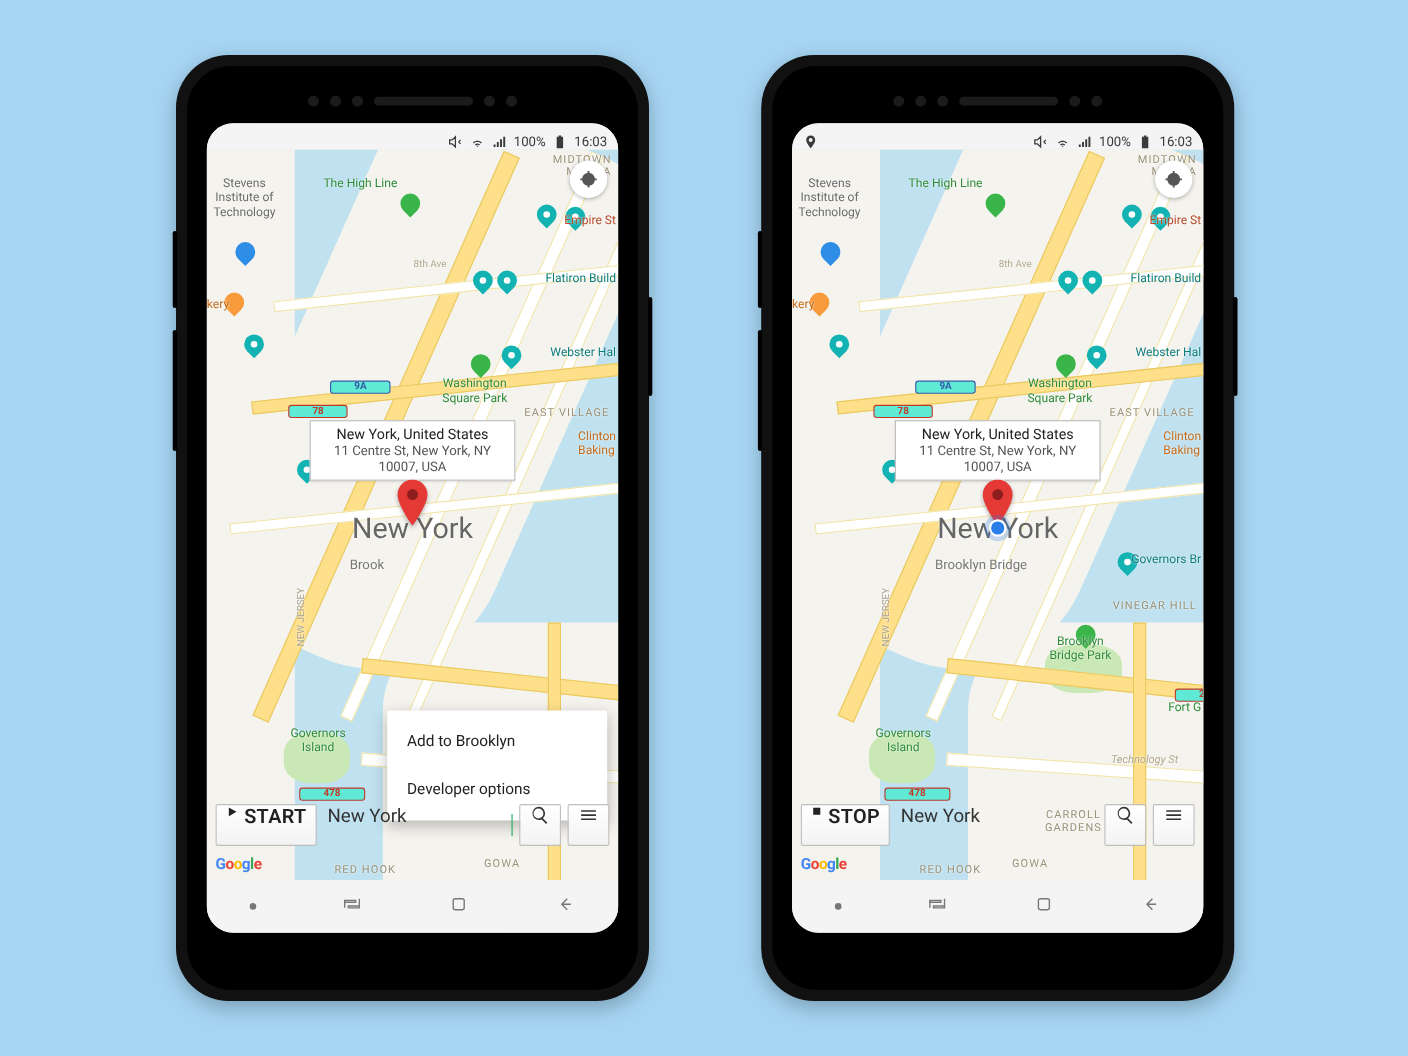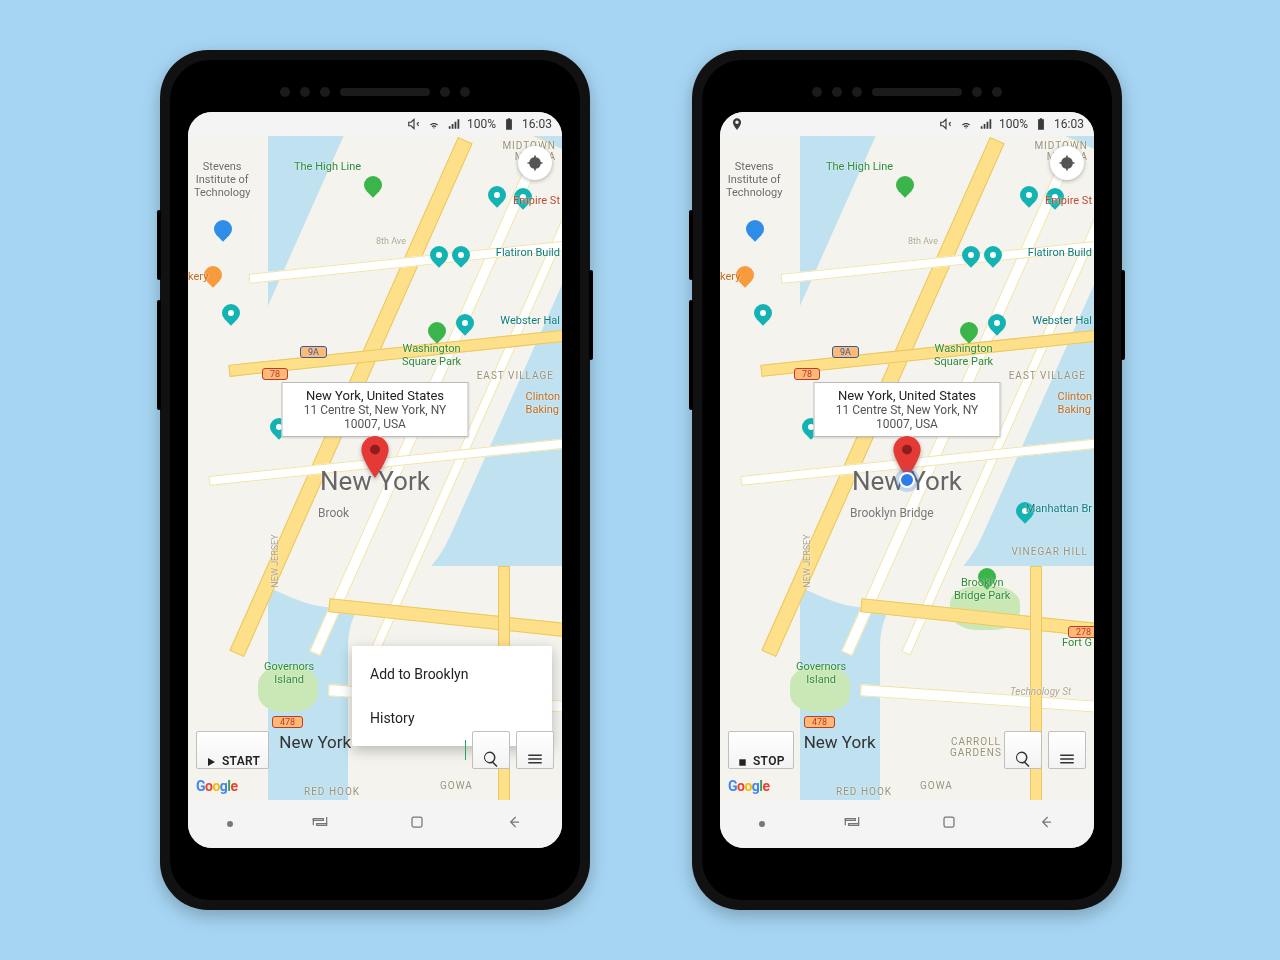--- a/index.html
+++ b/index.html
@@ -10,21 +10,21 @@
   .sensors{position:absolute;top:14px;left:0;right:0;height:36px;display:flex;justify-content:center;align-items:center;gap:10px}
   .dot{width:10px;height:10px;border-radius:50%;background:#1b1b1b}
   .earpiece{width:90px;height:8px;border-radius:4px;background:#1b1b1b}
   .sidebtn{position:absolute;background:#000;border-radius:2px}
   .sidebtn.l1{left:-3px;top:160px;width:4px;height:70px}
   .sidebtn.l2{left:-3px;top:250px;width:4px;height:110px}
   .sidebtn.r1{right:-3px;top:220px;width:4px;height:90px}
   .screen{position:absolute;top:52px;left:18px;right:18px;bottom:52px;border-radius:24px;overflow:hidden;background:#eef3ee}
 
   
-  .status{height:24px;background:#f4f4f4;display:flex;align-items:center;justify-content:flex-end;padding:0 10px;gap:6px;font-size:12px;color:#3a3a3a}
+  .status{height:24px;background:#f4f4f4;display:flex;align-items:flex-end;justify-content:flex-end;padding:0 10px;gap:6px;font-size:12px;color:#3a3a3a}
   .status .left-icons{margin-right:auto;display:flex;gap:6px}
   .sicon{width:14px;height:14px;display:inline-flex;align-items:center;justify-content:center}
   .sicon svg{width:14px;height:14px;fill:#3a3a3a}
 
   
   .map{position:absolute;top:24px;left:0;right:0;bottom:48px;overflow:hidden}
   .water{position:absolute;inset:0;background:#bfe1f0}
   .land{position:absolute;background:#f5f3ee}
   .land.manhattan{left:70px;top:-40px;width:260px;height:520px;transform:rotate(24deg);border-radius:40px 60px 120px 80px}
   .land.nj{left:-120px;top:-60px;width:200px;height:780px;border-radius:0 60px 60px 0}
@@ -47,21 +47,21 @@
   .maplbl{position:absolute;font-size:11px;color:#6b6b6b;white-space:nowrap;text-shadow:0 0 2px #fff}
   .maplbl.grn{color:#2e8b3a}
   .maplbl.big{font-size:26px;color:#666;font-weight:400}
   .maplbl.area{font-size:10px;color:#9a9278;letter-spacing:1px}
 
   .poi{position:absolute;width:18px;height:18px;border-radius:50% 50% 50% 0;transform:rotate(-45deg);display:flex;align-items:center;justify-content:center}
   .poi.teal{background:#14b3b3}.poi.teal::after{content:"";width:6px;height:6px;background:#fff;border-radius:50%;transform:rotate(45deg)}
   .poi.green{background:#3ab54a;border-radius:50% 50% 50% 0}
   .poi.orange{background:#f89b3c}
   .poi.blue{background:#2e8de6}
-  .shield{position:absolute;font-size:9px;font-weight:normal;background:#fdba74;border:1px solid #345ba8;color:#345ba8;border-radius:3px;padding:0 7px}
+  .shield{position:absolute;font-size:9px;font-weight:bold;background:#5eead4;border:1px solid #345ba8;color:#345ba8;border-radius:3px;padding:0 21px}
   .shield.red{border-color:#c0392b;color:#c0392b}
 
   .locatebtn{position:absolute;top:10px;right:10px;width:34px;height:34px;background:#fff;border-radius:50%;box-shadow:0 1px 4px rgba(0,0,0,.3);display:flex;align-items:center;justify-content:center}
   .locatebtn svg{width:20px;height:20px;fill:#555}
 
   
   .callout{position:absolute;left:50%;transform:translateX(-50%);top:246px;background:#fff;border:1px solid #bbb;padding:5px 10px;font-size:12px;text-align:center;box-shadow:0 1px 2px rgba(0,0,0,.15)}
   .callout .t{font-weight:normal;font-size:13px;color:#222}
   .callout .s{color:#555}
   .callout::after{content:"";position:absolute;top:100%;left:50%;transform:translateX(-50%);border:6px solid transparent;border-top-color:#fff}
@@ -69,21 +69,21 @@
   .pin{position:absolute;left:50%;top:300px;transform:translateX(-50%)}
   .pin svg{width:30px;height:42px;display:block;filter:drop-shadow(0 2px 2px rgba(0,0,0,.3))}
   .bluedot{position:absolute;left:50%;top:336px;transform:translateX(-50%);width:12px;height:12px;background:#2b7de9;border:2px solid #fff;border-radius:50%;box-shadow:0 0 0 4px rgba(43,125,233,.25)}
 
   
   .menu{position:absolute;right:10px;bottom:54px;width:200px;background:#fff;box-shadow:0 4px 14px rgba(0,0,0,.25);border-radius:2px;padding:6px 0}
   .menu .mi{padding:14px 18px;font-size:14px;color:#222}
 
   
   .appbar{position:absolute;left:8px;right:8px;bottom:30px;height:40px;display:flex;align-items:center;gap:6px}
-  .btn{height:36px;background:linear-gradient(#fff,#f3f3f3);border:1px solid #bfbfbf;border-radius:2px;display:flex;align-items:flex-end;justify-content:center;padding:0 8px;font-size:12px;color:#222;font-weight:600;letter-spacing:.3px;gap:5px}
+  .btn{height:36px;background:linear-gradient(#fff,#f3f3f3);border:1px solid #bfbfbf;border-radius:2px;display:flex;align-items:flex-start;justify-content:center;padding:0 8px;font-size:18px;color:#222;font-weight:600;letter-spacing:.3px;gap:5px}
   .btn.icon{width:36px;padding:0}
   .btn.icon svg{width:18px;height:18px;fill:#333}
   .searchbox{flex:1;height:36px;border:0;background:transparent;font-size:17px;color:#333;padding:0 4px;outline:none}
   .caret{display:inline-block;width:1px;height:20px;background:#1caa5e}
 
   .googlelogo{position:absolute;left:8px;bottom:6px;font-size:14px;font-weight:bold;letter-spacing:-.5px}
   .googlelogo span:nth-child(1){color:#4285F4}.googlelogo span:nth-child(2){color:#EA4335}.googlelogo span:nth-child(3){color:#FBBC05}.googlelogo span:nth-child(4){color:#4285F4}.googlelogo span:nth-child(5){color:#34A853}.googlelogo span:nth-child(6){color:#EA4335}
 
   
   .navbar{position:absolute;left:0;right:0;bottom:0;height:48px;background:#f4f4f4;display:flex;align-items:center;justify-content:space-around}
@@ -203,21 +203,21 @@
           </div>
           <div class="pin">
             <svg viewBox="0 0 24 34">
                 <path fill="#e53935" d="M12 0C6 0 1 5 1 11c0 8 11 23 11 23s11-15 11-23C23 5 18 0 12 0z"></path>
                 <circle cx="12" cy="11" r="4" fill="#8e1d1d"></circle>
               </svg>
           </div>
 
           <div class="menu">
             <div class="mi">Add to Brooklyn</div>
-            <div class="mi">History</div>
+            <div class="mi">Developer options</div>
           </div>
 
           <div class="appbar">
             <div class="btn">
               <svg viewBox="0 0 24 24" width="12" height="12">
                   <path d="M6 4l14 8L6 20V4z" fill="#222"></path>
                 </svg>
               <span>START</span>
             </div>
             <div style="flex:1;display:flex;align-items:center">
@@ -349,21 +349,21 @@
           <div class="maplbl grn" style="left:214px;top:206px;white-space:pre;text-align:center">Washington
 Square Park</div>
           <div class="maplbl area" style="right:8px;top:234px">EAST VILLAGE</div>
           <div class="maplbl" style="right:2px;top:254px;color:#c46a1a;white-space:pre">Clinton
 Baking</div>
           <div class="maplbl" style="left:0px;top:134px;color:#c46a1a">kery</div>
           <div class="maplbl" style="left:60px;top:420px;transform:rotate(-90deg);font-size:9px;color:#a8a28e">NEW JERSEY</div>
           <div class="maplbl" style="left:188px;top:100px;font-size:9px;color:#b0a98e">8th Ave</div>
           <div class="maplbl big" style="left:132px;top:330px">New York</div>
           <div class="maplbl" style="left:130px;top:370px;font-size:12px;color:#777">Brooklyn Bridge</div>
-          <div class="maplbl" style="right:2px;top:366px;color:#0d7c7c">Manhattan Br</div>
+          <div class="maplbl" style="right:2px;top:366px;color:#0d7c7c">Governors Br</div>
           <div class="maplbl area" style="right:6px;top:410px">VINEGAR HILL</div>
           <div class="maplbl grn" style="left:234px;top:440px;white-space:pre;text-align:center">Brooklyn
 Bridge Park</div>
           <div class="maplbl grn" style="right:2px;top:500px">Fort G</div>
           <div class="maplbl" style="left:290px;top:550px;font-size:10px;color:#b0a98e;font-style:italic">Technology St</div>
           <div class="maplbl area" style="left:230px;top:600px;white-space:pre;text-align:center">CARROLL
 GARDENS</div>
           <div class="maplbl grn" style="left:76px;top:524px;white-space:pre;text-align:center">Governors
 Island</div>
           <div class="maplbl area" style="left:116px;top:650px">RED HOOK</div>

